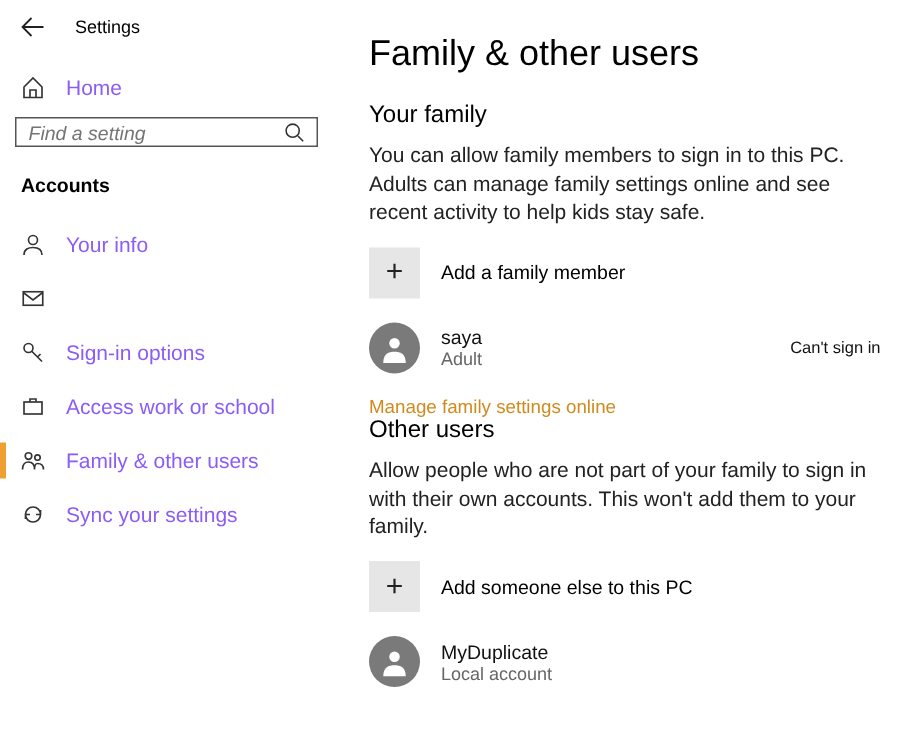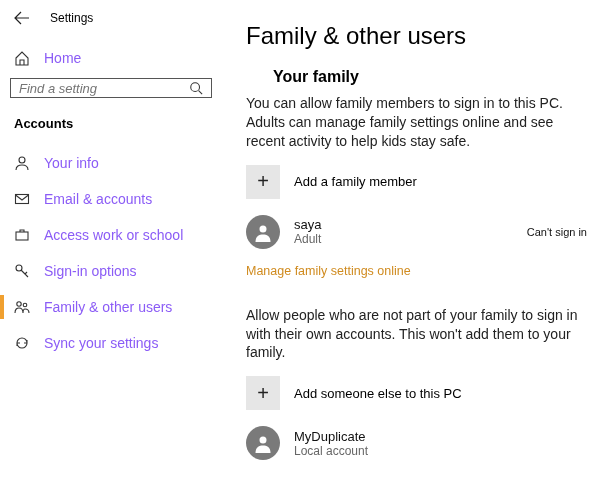--- a/index.html
+++ b/index.html
@@ -106,23 +106,22 @@
       padding: 22px 20px 10px 24px;
       overflow: hidden;
     }
     .page-title {
       font-size: 24px;
       font-weight: 400;
       margin-bottom: 18px;
     }
     .subhead {
       font-size: 16px;
-      font-weight: 700;
+      font-weight: 400;
       margin-bottom: 8px;
-      margin-left: 27px;
     }
     .desc {
       font-size: 14px;
       color: #222;
       line-height: 1.35;
       margin-bottom: 14px;
     }
     .add-row {
       display: flex;
       align-items: center;
@@ -169,21 +168,20 @@
       font-size: 12px;
       color: #666;
     }
     .user-status {
       font-size: 11px;
       color: #111;
     }
     .link {
       font-size: 12.5px;
       color: #d08b1f;
-      margin-bottom: 28px;
       display: inline-block;
       cursor: pointer;
     }
     svg { display: block; }
   </style>
 </head>
 <body>
 
 <div class="sidebar">
   <div class="sidebar-header">
@@ -226,41 +224,40 @@
     <span class="nav-item-label">Your info</span>
   </div>
 
   <div class="nav-item">
     <span class="nav-icon">
       <svg width="16" height="16" viewBox="0 0 16 16">
           <rect x="1.5" y="3.5" width="13" height="9" stroke="#333" stroke-width="1.1" fill="none"></rect>
           <path d="M1.5 4 L8 9 L14.5 4" stroke="#333" stroke-width="1.1" fill="none"></path>
         </svg>
     </span>
-    <span class="nav-item-label">Email &amp; accounts</span>
+  </div>
+
+  <div class="nav-item">
+    <span class="nav-icon">
+      <svg width="16" height="16" viewBox="0 0 16 16">
+          <circle cx="5" cy="5" r="3" stroke="#333" stroke-width="1.1" fill="none"></circle>
+          <path d="M7 7 L14 14 M11 11 L13 9" stroke="#333" stroke-width="1.1" fill="none"></path>
+        </svg>
+    </span>
+    <span class="nav-item-label">Sign-in options</span>
   </div>
 
   <div class="nav-item">
     <span class="nav-icon">
       <svg width="16" height="16" viewBox="0 0 16 16">
           <rect x="2" y="5" width="12" height="8" stroke="#333" stroke-width="1.1" fill="none"></rect>
           <path d="M6 5 V3 H10 V5" stroke="#333" stroke-width="1.1" fill="none"></path>
         </svg>
     </span>
     <span class="nav-item-label">Access work or school</span>
-  </div>
-
-  <div class="nav-item">
-    <span class="nav-icon">
-      <svg width="16" height="16" viewBox="0 0 16 16">
-          <circle cx="5" cy="5" r="3" stroke="#333" stroke-width="1.1" fill="none"></circle>
-          <path d="M7 7 L14 14 M11 11 L13 9" stroke="#333" stroke-width="1.1" fill="none"></path>
-        </svg>
-    </span>
-    <span class="nav-item-label">Sign-in options</span>
   </div>
 
   <div class="nav-item active">
     <span class="nav-icon">
       <svg width="16" height="16" viewBox="0 0 16 16">
           <circle cx="5" cy="5" r="2.2" stroke="#333" stroke-width="1.1" fill="none"></circle>
           <circle cx="11" cy="6" r="1.8" stroke="#333" stroke-width="1.1" fill="none"></circle>
           <path d="M1 14 C1 10 3 9 5 9 C7 9 9 10 9 14 M9 14 C9 11 10 10 11 10 C13 10 15 11 15 14" stroke="#333" stroke-width="1.1" fill="none"></path>
         </svg>
     </span>
@@ -297,20 +294,21 @@
     </div>
     <div class="user-info">
       <span class="user-name">saya</span>
       <span class="user-sub">Adult</span>
     </div>
     <span class="user-status">Can't sign in</span>
   </div>
 
   <a class="link">Manage family settings online</a>
 
+  <div class="subhead">Other users</div>
   <div class="desc">Allow people who are not part of your family to sign in with their own accounts. This won't add them to your family.</div>
 
   <div class="add-row">
     <div class="plus-box">+</div>
     <span>Add someone else to this PC</span>
   </div>
 
   <div class="user-row">
     <div class="avatar">
       <svg width="20" height="20" viewBox="0 0 16 16">

